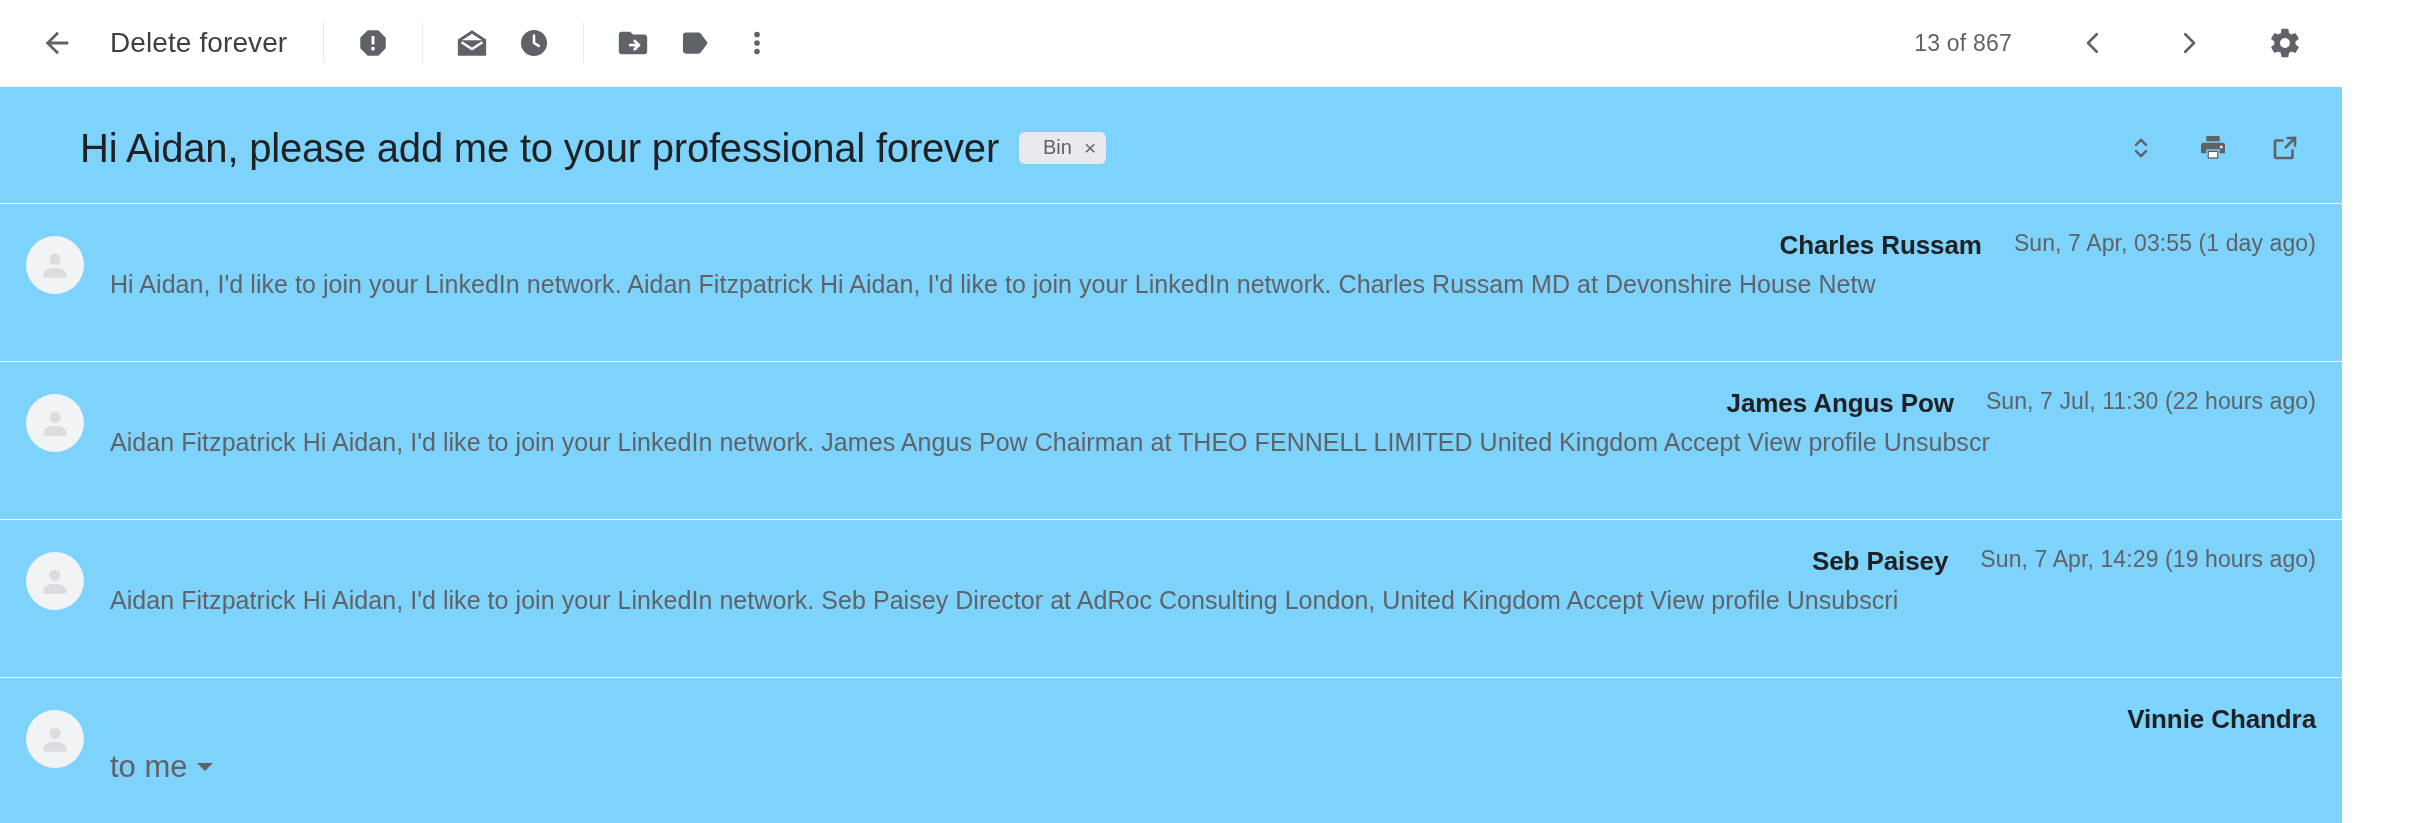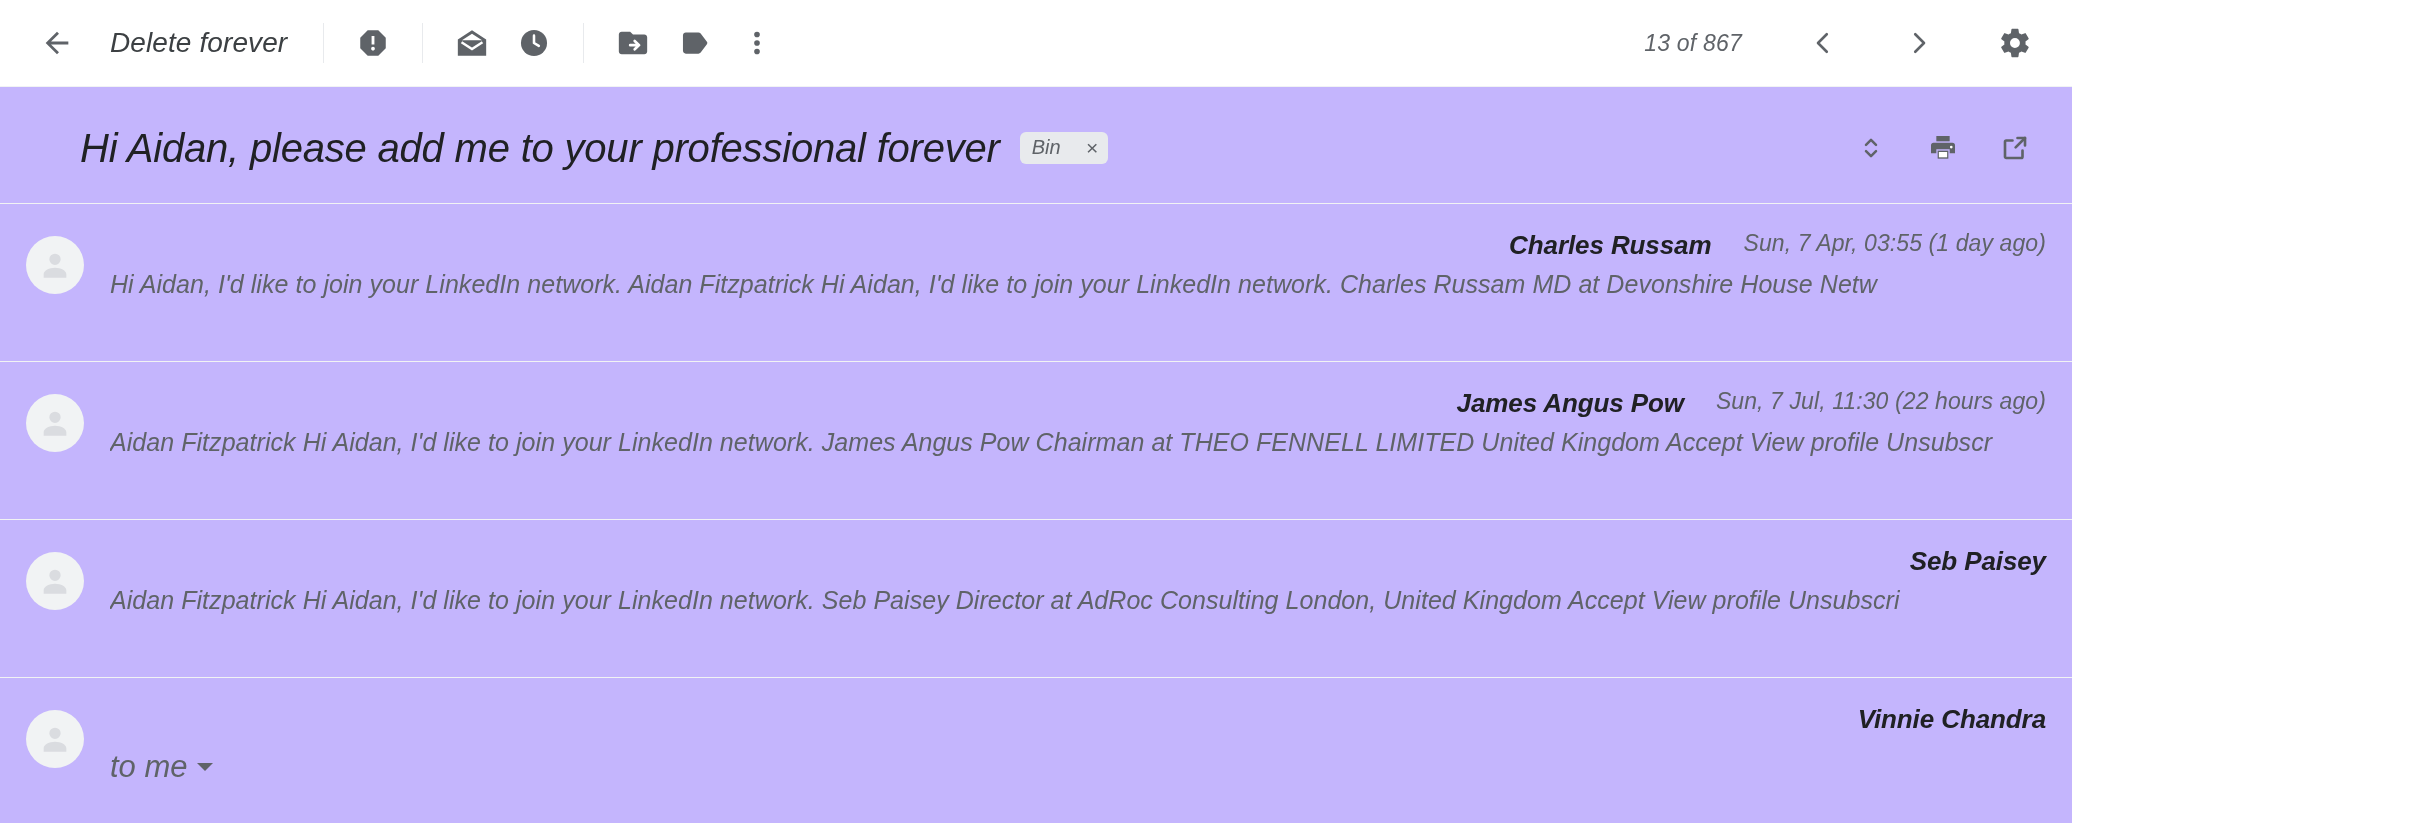--- a/index.html
+++ b/index.html
@@ -3,21 +3,21 @@
 <meta charset="utf-8">
 <style>
   * { box-sizing: border-box; }
   html, body {
     margin: 0; padding: 0;
     width: 2430px; height: 823px;
     background: #ffffff;
     font-family: "Liberation Sans", sans-serif;
     overflow: hidden;
   }
-  .app { width: 2072px; height: 823px; background:#c4b5fd; position: relative; font-style: italic; }
+  .app { width: 2342px; height: 823px; background:#7dd3fc; position: relative; }
 
   
   .toolbar {
     height: 87px;
     display: flex;
     align-items: center;
     padding: 0 26px 0 26px;
     border-bottom: 1px solid #f1f3f4;
     background: #fff;
   }
@@ -70,24 +70,24 @@
   .subject-title {
     font-size: 40px;
     color: #202124;
     font-weight: 400;
     letter-spacing: -0.2px;
     white-space: nowrap;
   }
   .chip {
     display: inline-flex;
     align-items: center;
-    gap: 25px;
+    gap: 12px;
     background: #e8eaed;
     border-radius: 6px;
-    padding: 4px 10px 5px 12px;
+    padding: 4px 10px 5px 24px;
     margin-left: 20px;
     font-size: 20px;
     color: #5f6368;
     cursor: default;
     white-space: nowrap;
   }
   .chip-x {
     font-size: 21px; line-height: 1;
     color: #5f6368;
     cursor: pointer;
@@ -355,20 +355,23 @@
       <div class="avatar">
         <span>
           <svg width="34" height="34" viewBox="0 0 24 24">
               <path fill="#dadce0" d="M12 12a4 4 0 100-8 4 4 0 000 8zm0 2c-4 0-8 2-8 4.5V21h16v-2.5C20 16 16 14 12 14z"></path>
             </svg>
         </span>
       </div>
       <div class="msg-body">
         <div class="msg-top">
           <div class="sender">Seb Paisey</div>
+          <div class="msg-right">
+            <div class="time">Sun, 7 Apr, 14:29 (19 hours ago)</div>
+          </div>
         </div>
         <div class="snippet">Aidan Fitzpatrick Hi Aidan, I'd like to join your LinkedIn network. Seb Paisey Director at AdRoc Consulting London, United Kingdom Accept View profile Unsubscri</div>
       </div>
     </div>
 
     <div class="msg msg-last">
       <div class="avatar">
         <span>
           <svg width="34" height="34" viewBox="0 0 24 24">
               <path fill="#dadce0" d="M12 12a4 4 0 100-8 4 4 0 000 8zm0 2c-4 0-8 2-8 4.5V21h16v-2.5C20 16 16 14 12 14z"></path>

